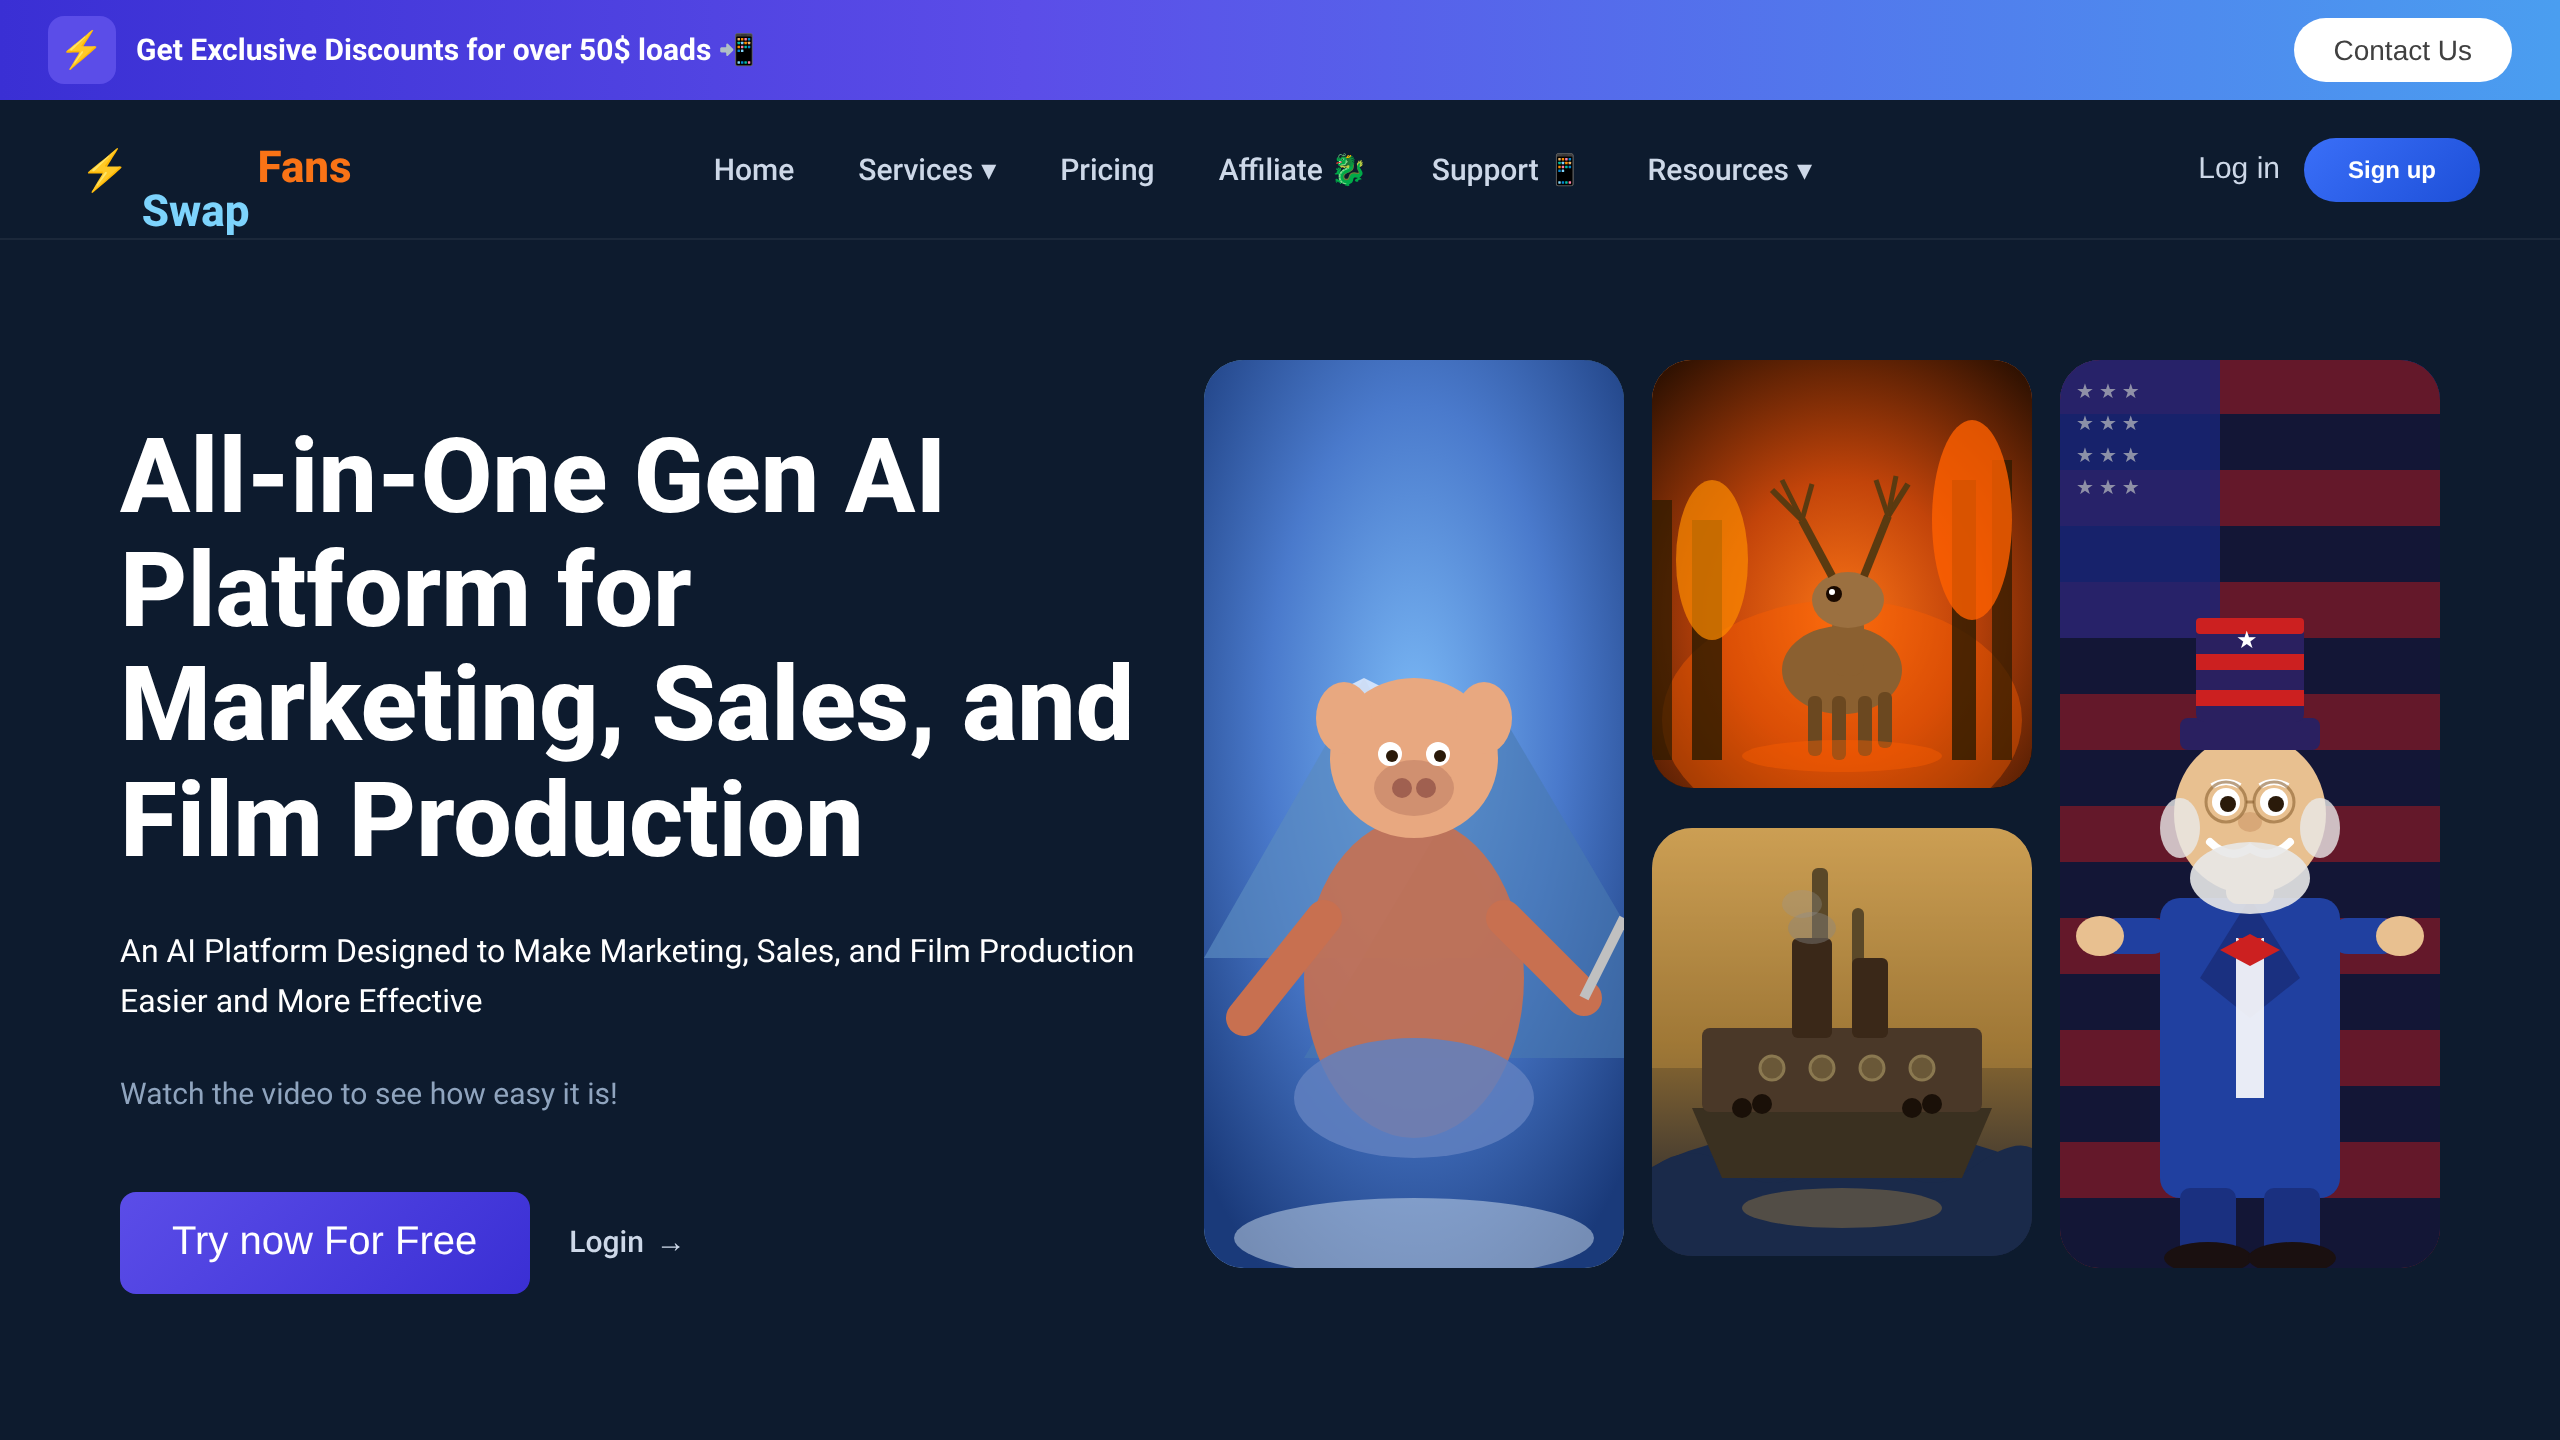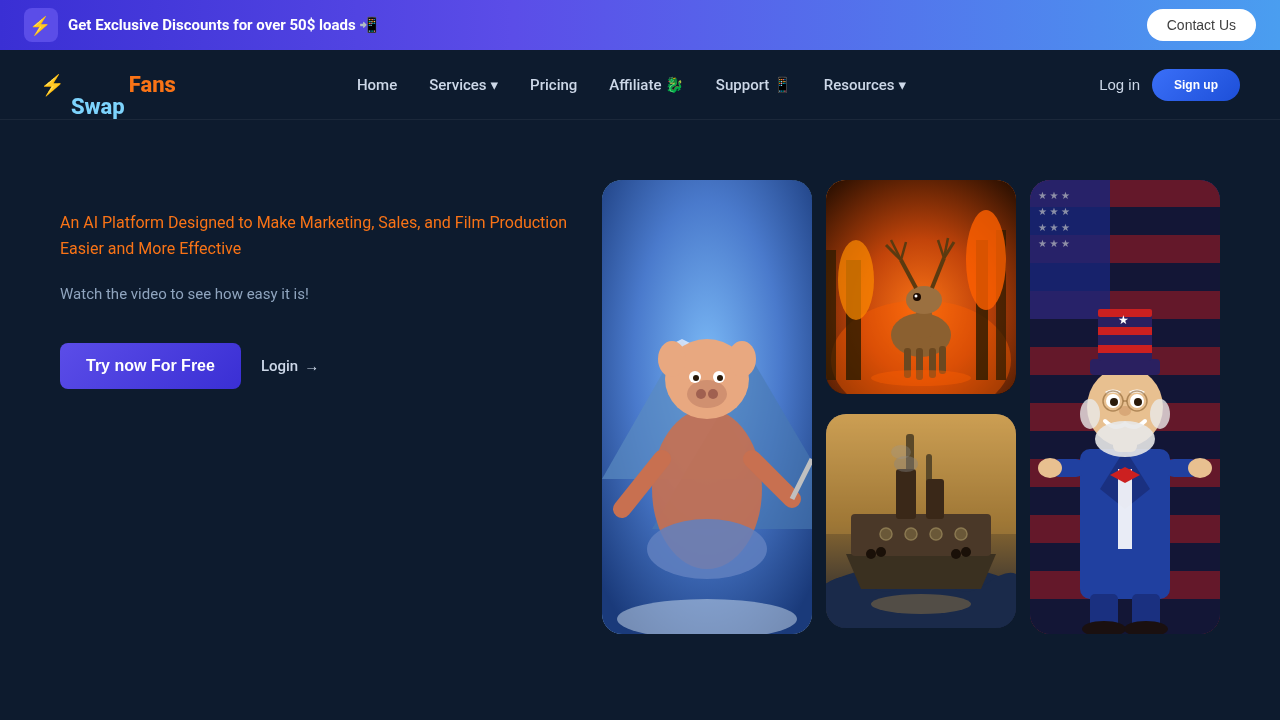--- a/index.html
+++ b/index.html
@@ -133,42 +133,42 @@
     }
     .hero-title {
       font-size: 52px;
       font-weight: 800;
       line-height: 1.1;
       color: #fff;
       margin-bottom: 24px;
     }
     .hero-sub {
       font-size: 16px;
-      color: #f97316;
+      color: #ffffff;
       line-height: 1.6;
       margin-bottom: 24px;
     }
     .hero-watch {
       font-size: 15px;
       color: #8fa4be;
       margin-bottom: 40px;
     }
     .hero-cta {
       display: flex;
       align-items: center;
       gap: 20px;
     }
     .try-btn {
       background: linear-gradient(135deg, #5b4de8, #3a2fd4);
       color: #fff;
       border: none;
       border-radius: 8px;
       padding: 14px 26px;
-      font-size: 16px;
-      font-weight: 700;
+      font-size: 20px;
+      font-weight: 400;
       cursor: pointer;
       text-align: right;
     }
     .login-link {
       color: #cdd8e8;
       font-size: 15px;
       font-weight: 500;
       text-decoration: none;
       display: flex;
       gap: 6px;
@@ -329,20 +329,21 @@
   </ul>
 
   <div class="nav-right">
     <button class="login-btn">Log in</button>
     <button class="signup-btn">Sign up</button>
   </div>
 </nav>
 
 <section class="hero">
   <div class="hero-left">
+    <h1 class="hero-title">All-in-One Gen AI Platform for Marketing, Sales, and Film Production</h1>
     <p class="hero-sub">An AI Platform Designed to Make Marketing, Sales, and Film Production Easier and More Effective</p>
     <p class="hero-watch">Watch the video to see how easy it is!</p>
     <div class="hero-cta">
       <button class="try-btn">Try now For Free</button>
       <a href="#" class="login-link">
         <span>Login</span>
         <span>→</span>
       </a>
     </div>
   </div>

